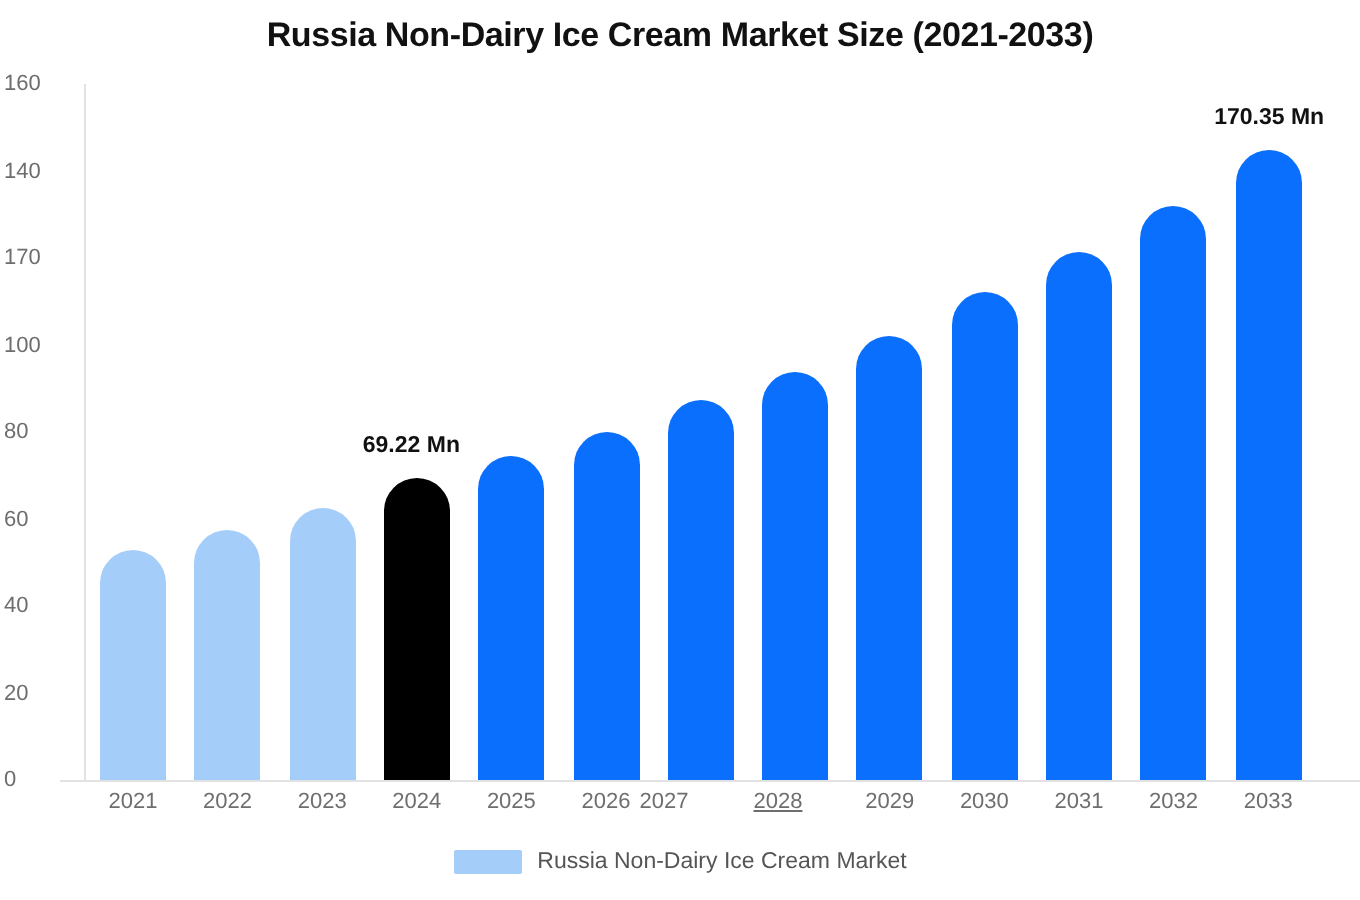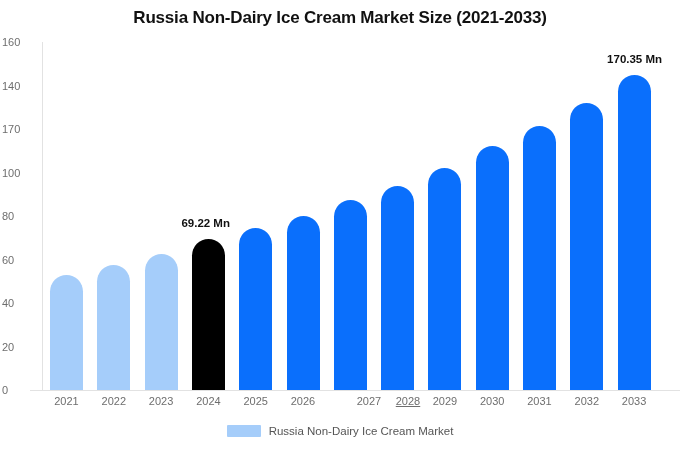--- a/index.html
+++ b/index.html
@@ -187,22 +187,22 @@
       <div class="bar-label" style="bottom: 324.962px; left: 565.1px;">170.35 Mn</div>
     </div>
 
   <div id="x-axis">
       <div class="xtick" style="left: 36.5px;">2021</div>
       <div class="xtick" style="left: 83.8px;">2022</div>
       <div class="xtick" style="left: 131.1px;">2023</div>
       <div class="xtick" style="left: 178.4px;">2024</div>
       <div class="xtick" style="left: 225.7px;">2025</div>
       <div class="xtick" style="left: 273px;">2026</div>
-      <div class="xtick" style="left: 339px;">2027</div>
-      <div class="xtick" style="left: 378px; text-decoration: underline;">2028</div>
+      <div class="xtick" style="left: 302px;">2027</div>
+      <div class="xtick" style="left: 359px; text-decoration: underline;">2028</div>
       <div class="xtick" style="left: 414.9px;">2029</div>
       <div class="xtick" style="left: 462.2px;">2030</div>
       <div class="xtick" style="left: 509.5px;">2031</div>
       <div class="xtick" style="left: 556.8px;">2032</div>
       <div class="xtick" style="left: 604.1px;">2033</div>
     </div>
 
   <div class="legend">
     <span class="legend-swatch" id="legend-swatch-0" style="background: rgb(165, 205, 250);"></span>
     <span class="legend-label">Russia Non-Dairy Ice Cream Market</span>

